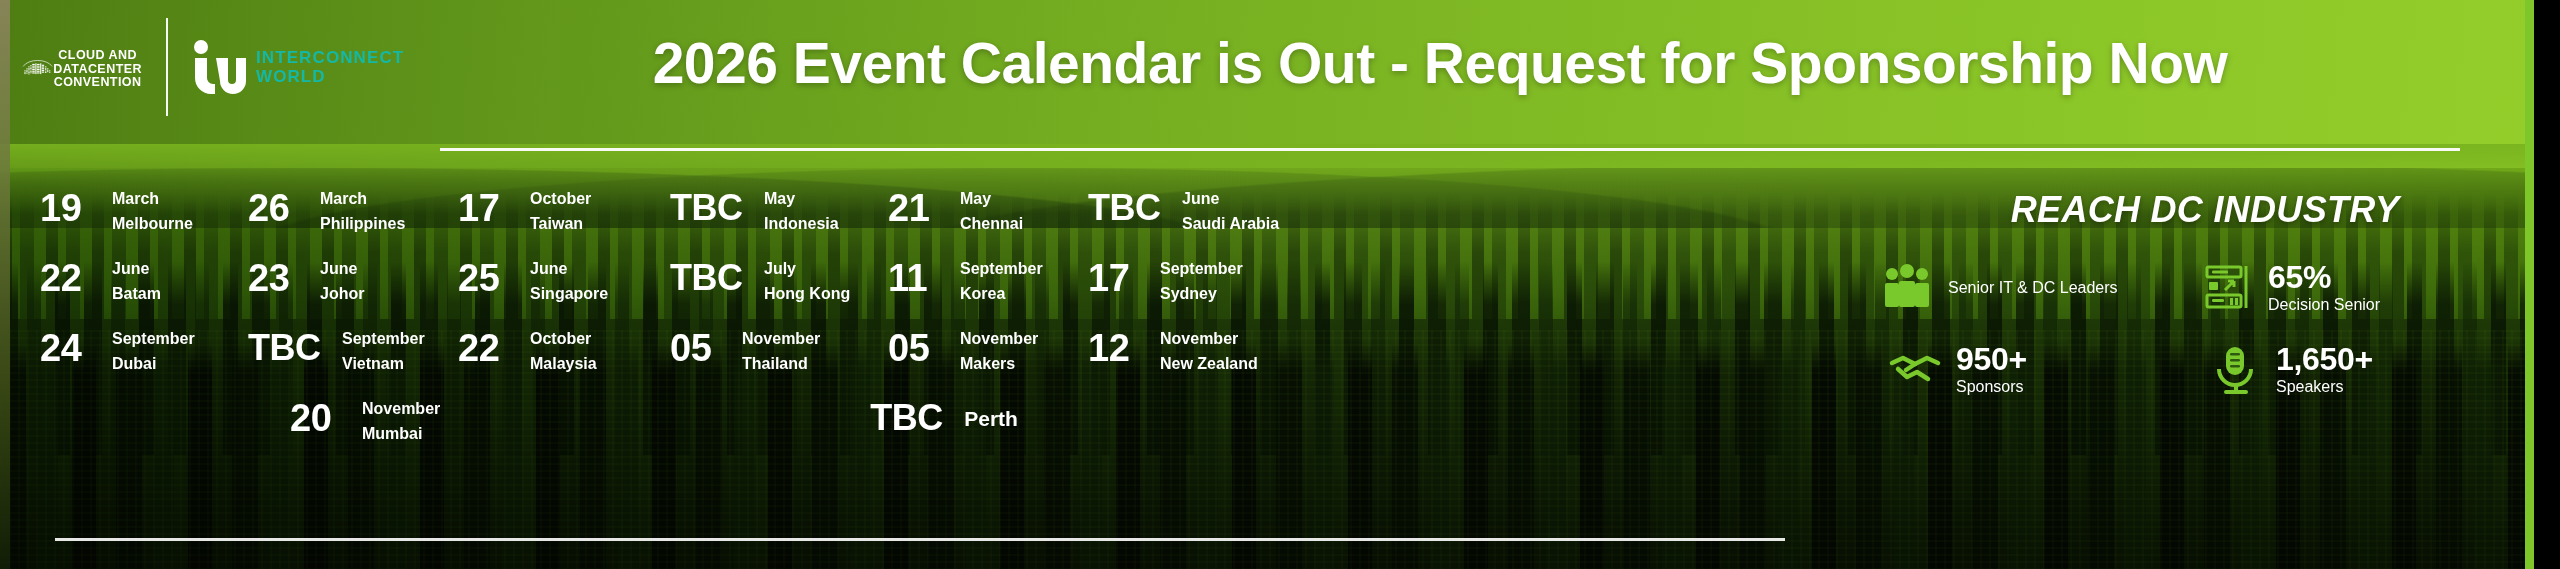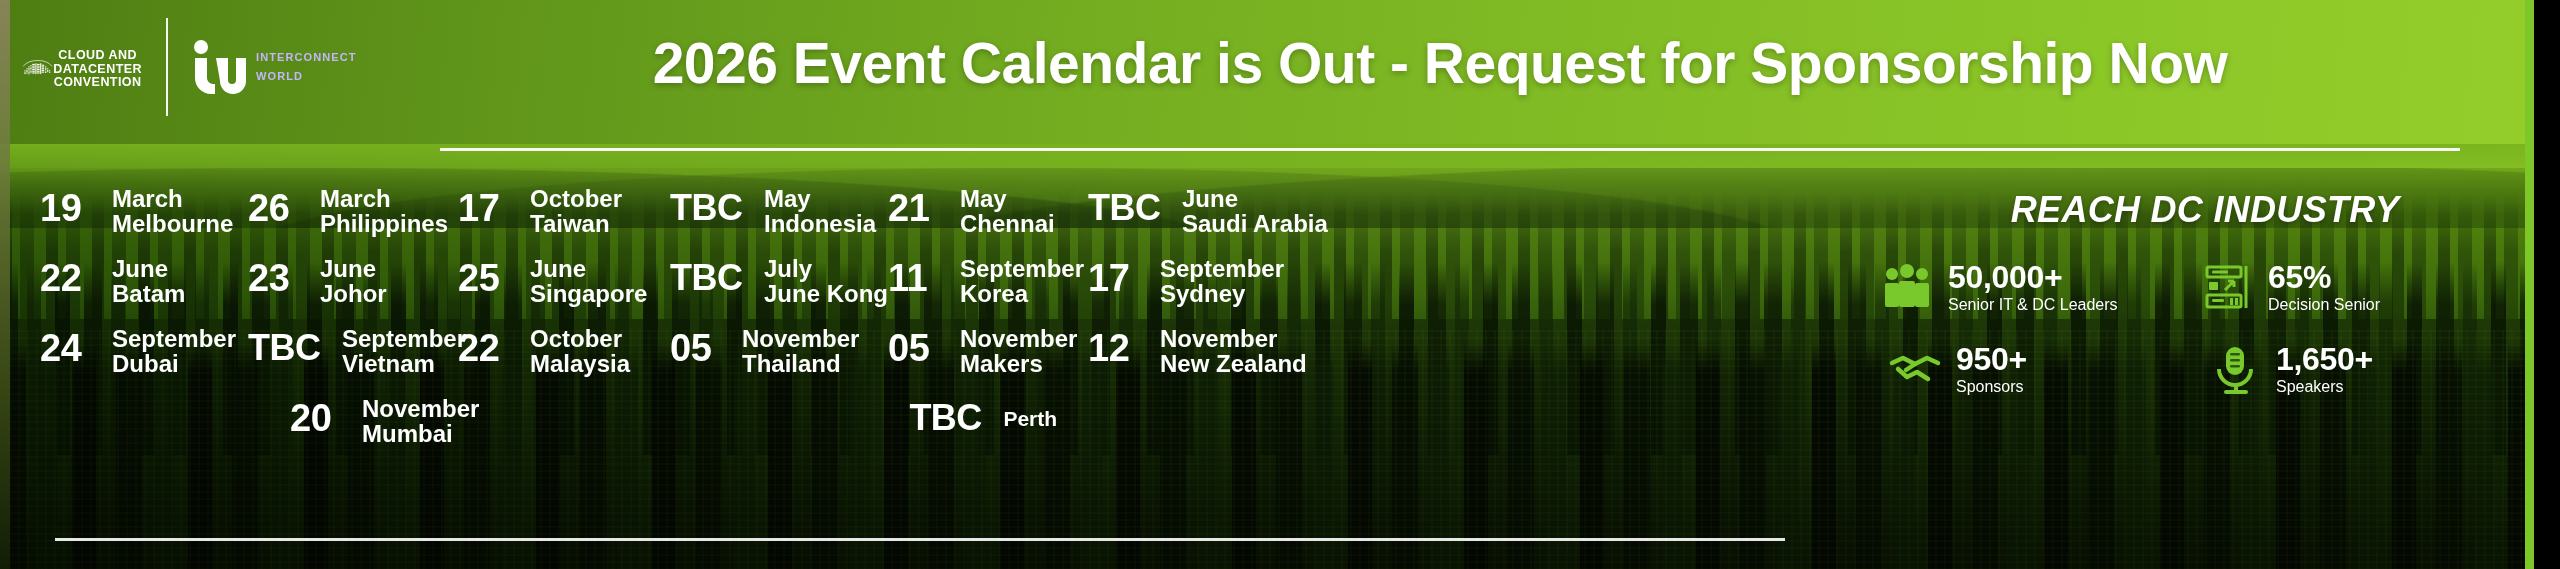--- a/index.html
+++ b/index.html
@@ -121,21 +121,21 @@
   }
   .cdc-logo{display:flex;flex-direction:row;align-items:center;width:120px;}
   .cdc-mark{width:110px;height:56px;display:block;}
   .cdc-text{
     margin-top:5px;color:#fff;font-weight:bold;font-size:12.5px;line-height:13.5px;
     letter-spacing:.45px;text-align:center;text-transform:uppercase;
   }
   .logo-div{width:2px;height:98px;background:#fff;margin:0 22px 0 24px;opacity:.95;}
   .iw-lockup{display:flex;align-items:center;gap:10px;}
   .iw-mark{width:56px;height:58px;display:block;}
-  .iw-text{color:#c4b5fd;font-weight:bold;line-height:19px;font-size:11px;letter-spacing:1.1px;}
+  .iw-text{color:#14b8a6;font-weight:bold;line-height:19px;font-size:17px;letter-spacing:1.1px;}
 
   
   .headline{
     position:absolute;left:440px;top:32px;right:120px;
     color:#fff;font-weight:bold;
     font-size:57px;line-height:62px;letter-spacing:-0.5px;
     text-align:center;
     text-shadow:0 2px 6px rgba(0,0,0,.28);
     z-index:6;white-space:nowrap;
   }
@@ -151,21 +151,21 @@
     position:absolute;left:40px;top:182px;width:1820px;height:330px;z-index:6;
   }
   .cal-row{display:flex;height:auto;margin-bottom:16px;}
   .cal-item{display:flex;align-items:flex-start;gap:10px;}
   .cal-day{
     color:#fff;font-weight:bold;font-size:38px;line-height:40px;
     min-width:62px;text-align:left;letter-spacing:-.5px;
     padding-top:6px;
   }
   .cal-day.tbc{font-size:36px;min-width:84px;}
-  .cal-meta{color:#fff;font-size:24px;line-height:25px;font-weight:bold;padding-top:4px;}
+  .cal-meta{color:#fff;font-size:16px;line-height:25px;font-weight:bold;padding-top:4px;}
   .cal-meta .m{display:block;font-weight:bold;}
   .cal-meta .c{display:block;font-weight:bold;}
   .cal-item.inline .cal-meta{padding-top:14px;font-size:21px;}
 
   
   .w1{width:208px;} .w2{width:210px;} .w3{width:212px;} .w4{width:218px;}
   .w5{width:200px;} .w6{width:240px;}
 
   .row4{padding-left:250px;display:flex;align-items:flex-start;}
   .row4 .gap{width:430px;}
@@ -357,21 +357,21 @@
         <div class="cal-day">25</div>
         <div class="cal-meta">
             <span class="m">June</span>
             <span class="c">Singapore</span>
           </div>
       </div>
       <div class="cal-item w4">
         <div class="cal-day tbc">TBC</div>
         <div class="cal-meta">
             <span class="m">July</span>
-            <span class="c">June Kong</span>
+            <span class="c">Hong Kong</span>
           </div>
       </div>
       <div class="cal-item w5">
         <div class="cal-day">11</div>
         <div class="cal-meta">
             <span class="m">September</span>
             <span class="c">Korea</span>
           </div>
       </div>
       <div class="cal-item w6">
@@ -455,21 +455,20 @@
           <g fill="#79c92c">
             <circle cx="12" cy="13" r="6"></circle>
               <rect x="5" y="22" width="14" height="24" rx="2"></rect>
             <circle cx="27" cy="10" r="7"></circle>
               <rect x="19" y="20" width="16" height="26" rx="2"></rect>
             <circle cx="42" cy="13" r="6"></circle>
               <rect x="35" y="22" width="14" height="24" rx="2"></rect>
           </g>
         </svg>
         <div class="txt">
-          <div class="big">50,000+</div>
           <div class="small">Senior IT &amp; DC Leaders</div>
         </div>
       </div>
 
       <div class="stat">
         <svg class="ico" viewBox="0 0 54 54">
           <g fill="none" stroke="#79c92c" stroke-width="3">
             <rect x="7" y="6" width="34" height="10" rx="1.5"></rect>
             <rect x="7" y="34" width="34" height="12" rx="1.5"></rect>
             <line x1="46" y1="5" x2="46" y2="47"></line>

